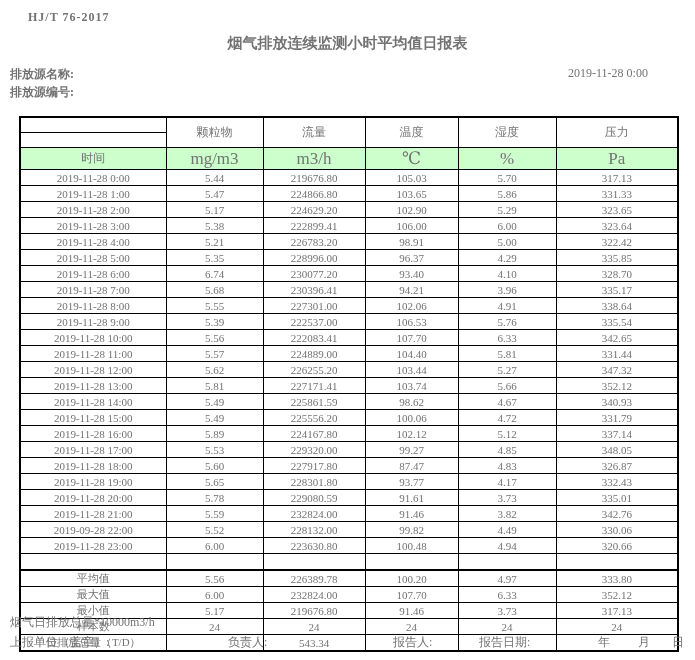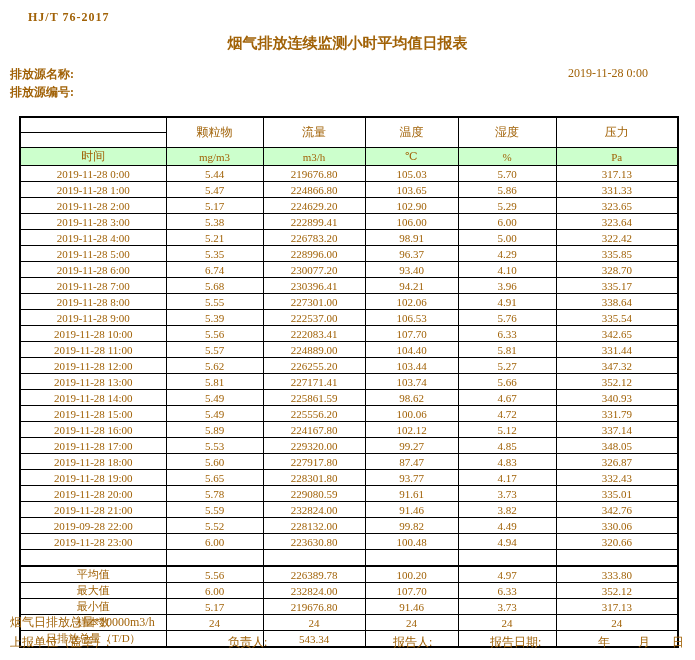--- a/index.html
+++ b/index.html
@@ -1,21 +1,21 @@
 <!DOCTYPE html>
 <html><head>
 <meta charset="utf-8">
 <style>
   html,body{margin:0;padding:0;background:#fff;}
   .page{
     position:relative;
     width:695px;height:660px;
     background:#ffffff;
     font-family:"Liberation Serif","DejaVu Serif",serif;
-    color:#a16207;
+    color:#737373;
     overflow:hidden;
   }
   .standard{
     position:absolute;left:28px;top:10px;
     font-size:12px;font-weight:bold;letter-spacing:1px;
   }
   .title{
     position:absolute;left:0;top:34px;width:100%;
     text-align:center;font-size:15px;font-weight:bold;
   }
@@ -40,34 +40,34 @@
     overflow:hidden;
     white-space:nowrap;
   }
   tr.h-top td{height:14px;border-bottom:none;}
   tr.h-top td.split-a{border-bottom:1px solid #000;}
   tr.h-top td.param{font-size:12px;}
   tr.h-mid td{height:14px;}
   tr.units td{
     background:#ccffcc;
     height:16px;
-    font-size:11px;
+    font-size:17px;
   }
   tr.units td.time-h{font-size:12px;}
   tr.spacer td{height:15px;}
   tr.summary td{height:14px;}
   tr.summary-first td{border-top:2px solid #000;}
   td.s-label{font-size:12px;}
 
   .foot-note{position:absolute;left:10px;top:614px;font-size:12px;}
   .foot-line{position:absolute;left:0;top:634px;width:100%;font-size:12px;}
   .fl-unit{position:absolute;left:10px;}
   .fl-resp{position:absolute;left:228px;text-align:center;}
   .fl-reporter{position:absolute;left:357px;margin-left:36px;}
-  .fl-date{position:absolute;left:490px;}
+  .fl-date{position:absolute;left:479px;}
   .fl-year{position:absolute;left:598px;}
   .fl-month{position:absolute;left:638px;}
   .fl-day{position:absolute;left:672px;}
 </style>
 </head>
 <body>
 
 <div class="page">
 
   <div class="standard">HJ/T  76-2017</div>

